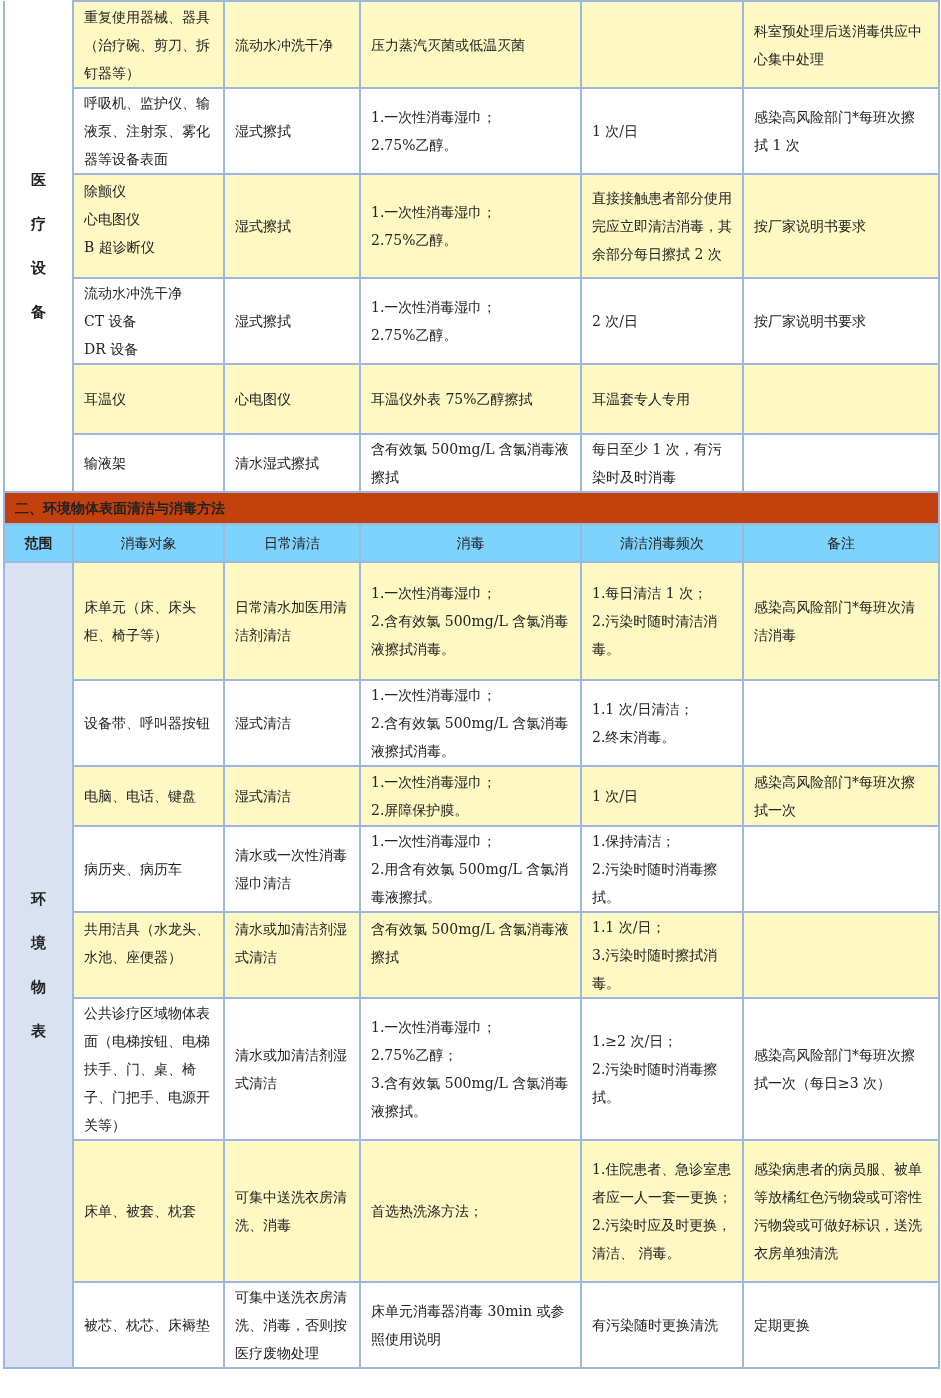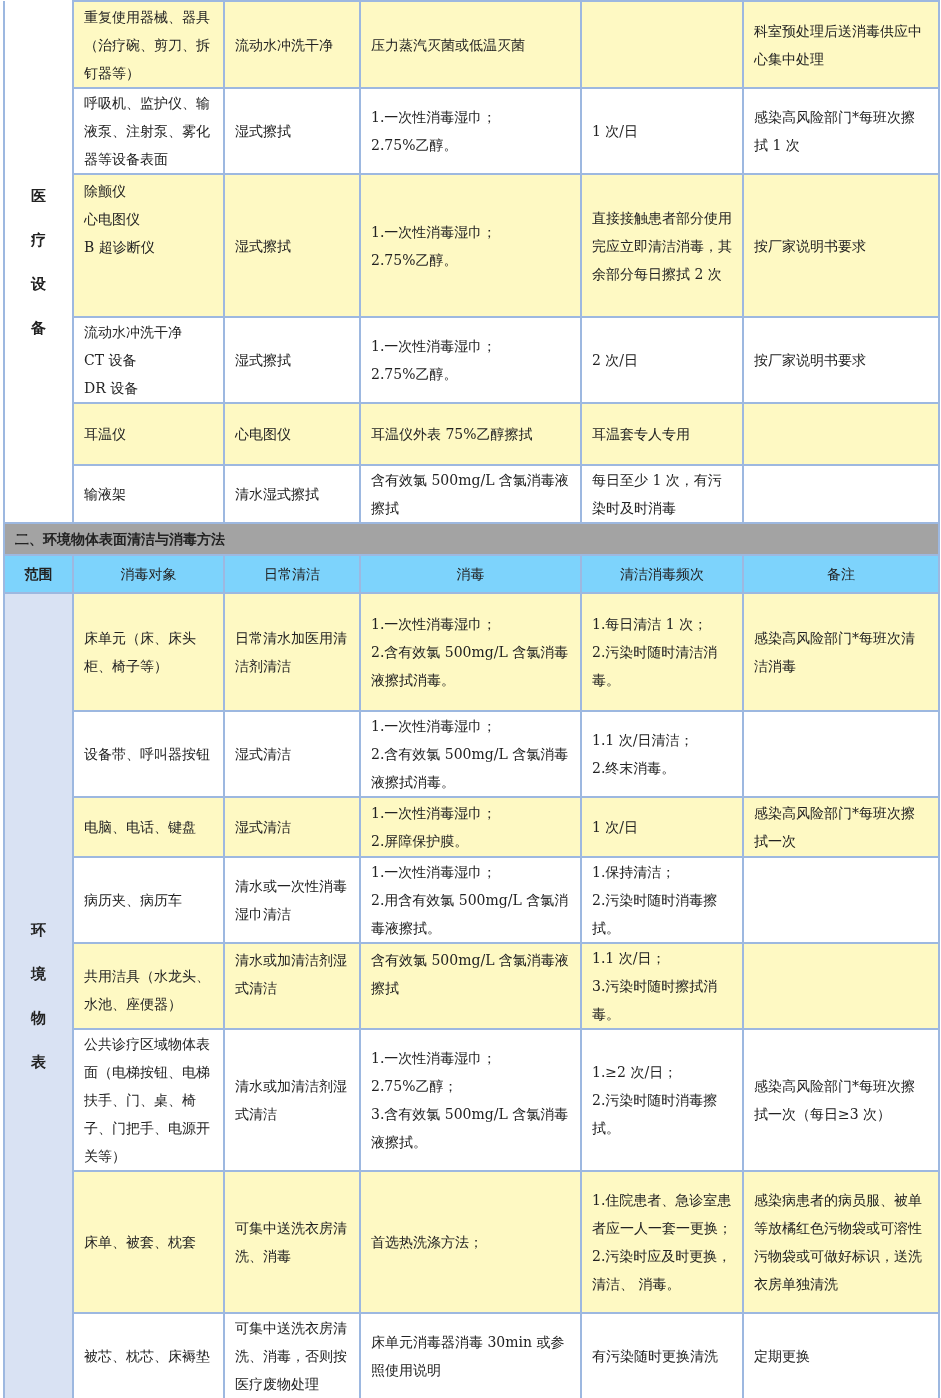--- a/index.html
+++ b/index.html
@@ -3,21 +3,21 @@
 <meta charset="utf-8">
 <style>
   html, body { margin: 0; padding: 0; background: #ffffff; }
   body { width: 941px; height: 1398px; overflow: hidden; font-family: "DejaVu Serif", "Liberation Serif", serif; color: #222; }
   table { border-collapse: collapse; table-layout: fixed; position: absolute; left: 3px; top: 0; width: 935px; }
   td { border: 2px solid #9db8e0; font-size: 14px; line-height: 28px; padding: 0 10px; vertical-align: middle; word-break: break-all; white-space: pre-line; }
   td.scope { text-align: center; font-weight: bold; font-family: "DejaVu Sans", "Liberation Sans", sans-serif; font-size: 15px; line-height: 44px; padding: 0; }
   tr.shade td.c { background: #fef9c3; }
   td.scope.shade { background: #d9e2f3; }
   td.scope.white { background: #ffffff; }
-  td.section { background: #a3a3a3; font-weight: bold; font-family: "DejaVu Sans", "Liberation Sans", sans-serif; font-size: 14px; height: 30px; }
+  td.section { background: #c2410c; font-weight: bold; font-family: "DejaVu Sans", "Liberation Sans", sans-serif; font-size: 14px; height: 30px; }
   tr.head td { text-align: center; height: 36px; background: #7dd3fc; }
   tr.head td.first { font-weight: bold; font-family: "DejaVu Sans", "Liberation Sans", sans-serif; }
 </style>
 </head>
 <body>
 
 <table>
   <colgroup>
     <col style="width:69px">
       <col style="width:151px">
@@ -40,41 +40,41 @@
       <td class="c">科室预处理后送消毒供应中心集中处理</td>
     </tr>
     <tr style="height:85px">
       <td class="c">呼吸机、监护仪、输液泵、注射泵、雾化器等设备表面</td>
       <td class="c">湿式擦拭</td>
       <td class="c">1.一次性消毒湿巾；
 2.75%乙醇。</td>
       <td class="c">1 次/日</td>
       <td class="c">感染高风险部门*每班次擦拭 1 次</td>
     </tr>
-    <tr class="shade" style="height:143px">
+    <tr class="shade" style="height:104px">
       <td class="c" style="vertical-align:top;padding-top:2px">除颤仪
 心电图仪
 B 超诊断仪</td>
       <td class="c">湿式擦拭</td>
       <td class="c">1.一次性消毒湿巾；
 2.75%乙醇。</td>
       <td class="c">直接接触患者部分使用完应立即清洁消毒，其余部分每日擦拭 2 次</td>
       <td class="c">按厂家说明书要求</td>
     </tr>
     <tr style="height:85px">
       <td class="c">流动水冲洗干净
 CT 设备
 DR 设备</td>
       <td class="c">湿式擦拭</td>
       <td class="c">1.一次性消毒湿巾；
 2.75%乙醇。</td>
       <td class="c">2 次/日</td>
       <td class="c">按厂家说明书要求</td>
     </tr>
-    <tr class="shade" style="height:62px">
+    <tr class="shade" style="height:70px">
       <td class="c">耳温仪</td>
       <td class="c">心电图仪</td>
       <td class="c">耳温仪外表 75%乙醇擦拭</td>
       <td class="c">耳温套专人专用</td>
       <td class="c"></td>
     </tr>
     <tr style="height:57px">
       <td class="c">输液架</td>
       <td class="c">清水湿式擦拭</td>
       <td class="c">含有效氯 500mg/L 含氯消毒液擦拭</td>
@@ -129,21 +129,21 @@
     <tr style="height:86px">
       <td class="c">病历夹、病历车</td>
       <td class="c">清水或一次性消毒湿巾清洁</td>
       <td class="c">1.一次性消毒湿巾；
 2.用含有效氯 500mg/L 含氯消毒液擦拭。</td>
       <td class="c">1.保持清洁；
 2.污染时随时消毒擦拭。</td>
       <td class="c"></td>
     </tr>
     <tr class="shade" style="height:86px">
-      <td class="c" style="vertical-align:top;padding-top:18px">共用洁具（水龙头、水池、座便器）</td>
+      <td class="c" style="vertical-align:top;padding-top:2px">共用洁具（水龙头、水池、座便器）</td>
       <td class="c" style="vertical-align:top;padding-top:2px">清水或加清洁剂湿式清洁</td>
       <td class="c" style="vertical-align:top;padding-top:2px">含有效氯 500mg/L 含氯消毒液擦拭</td>
       <td class="c">1.1 次/日；
 3.污染时随时擦拭消毒。</td>
       <td class="c"></td>
     </tr>
     <tr style="height:142px">
       <td class="c">公共诊疗区域物体表面（电梯按钮、电梯扶手、门、桌、椅子、门把手、电源开关等）</td>
       <td class="c">清水或加清洁剂湿式清洁</td>
       <td class="c">1.一次性消毒湿巾；

